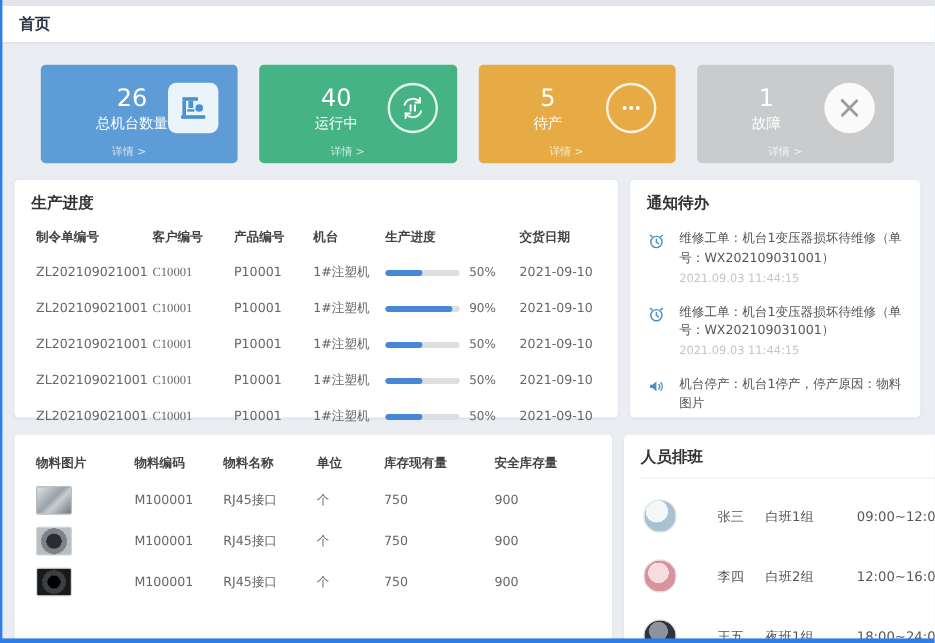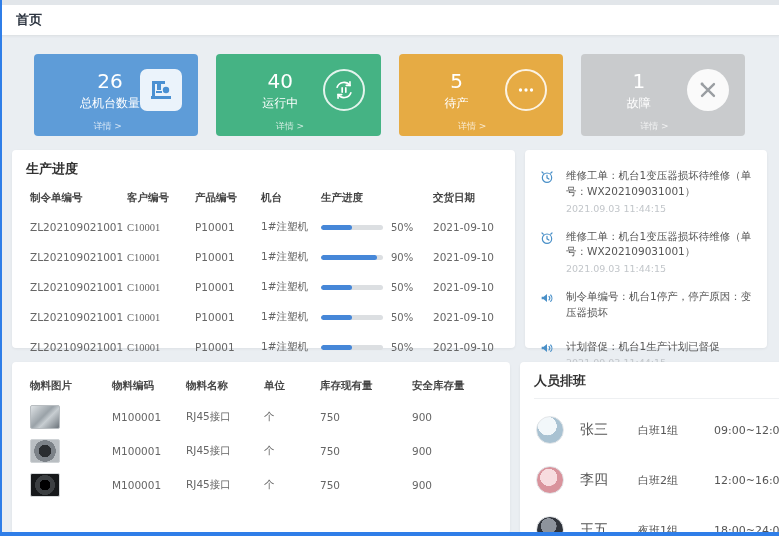--- a/index.html
+++ b/index.html
@@ -101,21 +101,21 @@
   .img-plug { background:radial-gradient(circle at 50% 50%, #2a2d30 0 35%, #7c8288 36% 60%, #b9bec2 61% 100%); border:1px solid #cfd3d6; }
   .img-speaker { background:radial-gradient(circle at 50% 50%, #000 0 30%, #3c3f42 31% 55%, #17191b 56% 100%); border:1px solid #d7dadc; }
 
   
   .sched-head { border-bottom:1px solid #eef0f2; padding-bottom:8px; }
   .srow { display:flex; align-items:center; padding:11px 2px 11px 2px; }
   .avatar { width:28px; height:28px; border-radius:50%; flex:0 0 auto; border:1px solid #e3e6e9; }
   .av1 { background:radial-gradient(circle at 40% 35%, #f2f7fa 0 40%, #a9c2d2 41% 100%); }
   .av2 { background:radial-gradient(circle at 45% 40%, #f7dcdf 0 40%, #d9939c 41% 100%); }
   .av3 { background:radial-gradient(circle at 45% 35%, #8d939c 0 35%, #30343b 36% 100%); }
-  .sname { font-size:14px; color:#555; width:58px; margin-left:16px; }
+  .sname { font-size:11px; color:#555; width:58px; margin-left:16px;text-align:center; }
   .sshift { font-size:11px; color:#555; width:76px; }
   .stime { font-size:11px; color:#555; margin-left:auto; }
 </style>
 </head>
 <body>
 
 <div class="edge-top"></div>
 <div class="edge-left"></div>
 <div class="edge-bottom"></div>
 
@@ -247,20 +247,21 @@
             <td>P10001</td>
             <td>1#注塑机</td>
             <td><span class="pbar"><span class="pfill" style="width: 50%;"></span></span><span class="plabel">50%</span></td>
             <td>2021-09-10</td>
           </tr>
         </tbody>
       </table>
     </div>
 
     <div class="panel p-right">
+      <div class="panel-title">通知待办</div>
 
       <div class="notice">
         <span class="nicon">
           <svg viewBox="0 0 24 24" width="16" height="16" fill="none" stroke="#4a90c8" stroke-width="1.8" stroke-linecap="round">
             <circle cx="12" cy="13" r="7"></circle>
               <path d="M12 9.5v3.8l2.8 1.8"></path>
               <path d="M4.5 4.5l2 1.8M19.5 4.5l-2 1.8"></path>
           </svg>
         </span>
         <div>
@@ -285,21 +286,21 @@
 
       <div class="notice">
         <span class="nicon">
           <svg viewBox="0 0 24 24" width="16" height="16" fill="none" stroke="#4a90c8" stroke-width="1.7" stroke-linecap="round">
             <path d="M4 10v4h3l5 4V6l-5 4H4z" fill="#4a90c8" stroke="none"></path>
             <path d="M15 9.5a4 4 0 0 1 0 5.5"></path>
               <path d="M17.5 7.5a7 7 0 0 1 0 9.5"></path>
           </svg>
         </span>
         <div>
-          <div class="notice-text">制令单编号：机台1停产，停产原因：变压器损坏</div>
+          <div class="notice-text">机台停产：机台1停产，停产原因：物料图片</div>
           <div class="notice-time"></div>
         </div>
       </div>
 
       <div class="notice">
         <span class="nicon">
           <svg viewBox="0 0 24 24" width="16" height="16" fill="none" stroke="#4a90c8" stroke-width="1.7" stroke-linecap="round">
             <path d="M4 10v4h3l5 4V6l-5 4H4z" fill="#4a90c8" stroke="none"></path>
             <path d="M15 9.5a4 4 0 0 1 0 5.5"></path>
               <path d="M17.5 7.5a7 7 0 0 1 0 9.5"></path>

